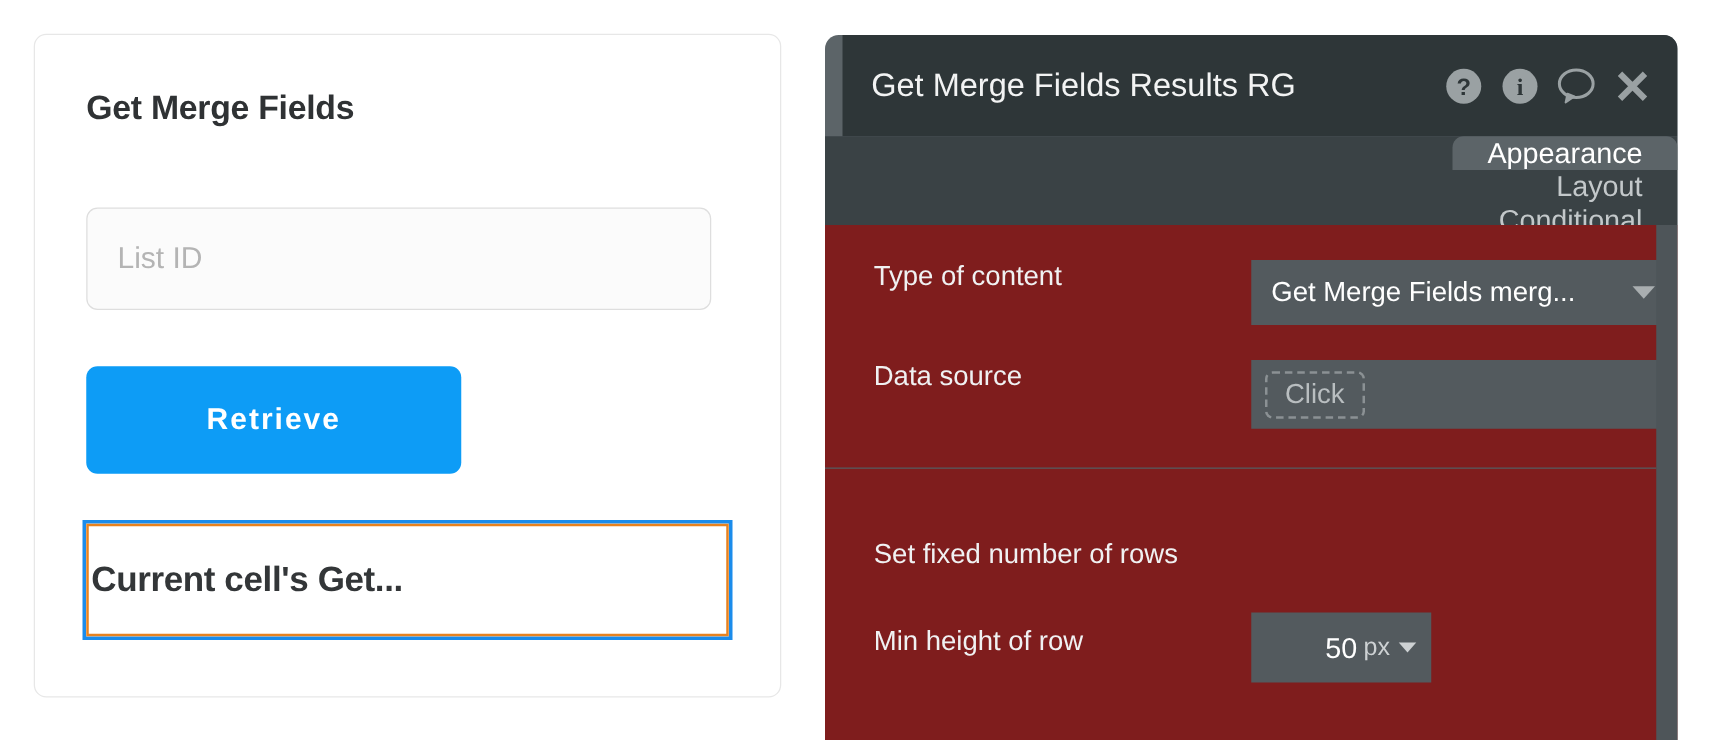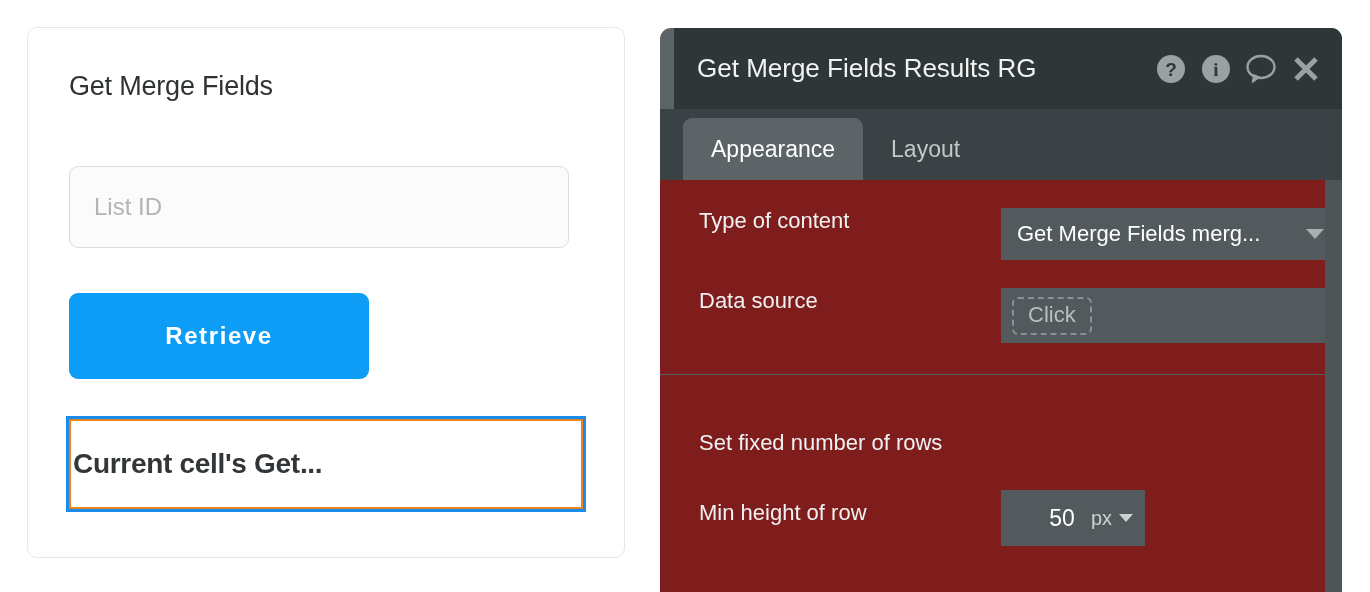--- a/index.html
+++ b/index.html
@@ -26,21 +26,21 @@
     background: #ffffff;
     border: 1px solid #e7e7e7;
     border-radius: 10px;
     box-sizing: border-box;
   }
   #app-card-title {
     position: absolute;
     left: 41px;
     top: 43px;
     font-size: 27px;
-    font-weight: normal;
+    font-weight: bold;
     color: #2f3234;
     letter-spacing: -0.2px;
     white-space: nowrap;
   }
   #list-id-input {
     position: absolute;
     left: 41px;
     top: 138px;
     width: 500px;
     height: 82px;
@@ -146,20 +146,21 @@
   .hdr-icon svg { display: block; }
 
   #panel-tabs {
     position: relative;
     height: 71px;
     background: #3a4245;
     display: flex;
     align-items: flex-end;
     padding-left: 23px;
     box-sizing: border-box;
+    flex-direction: column;
   }
   .tab {
     height: 62px;
     display: flex;
     align-items: center;
     justify-content: center;
     font-size: 23px;
     color: #c3c8ca;
     padding: 0 28px;
     cursor: pointer;
@@ -262,21 +263,21 @@
     top: -10px;
     width: 144px;
     height: 56px;
     padding: 0 12px 0 0;
     justify-content: flex-end;
     cursor: pointer;
   }
   #min-height-value {
     font-size: 23px;
     color: #ffffff;
-    margin-right: 16px;
+    margin-right: 5px;
   }
   #min-height-unit {
     font-size: 20px;
     color: #cdd1d3;
   }
   .caret-sm {
     width: 0;
     height: 0;
     border-left: 7px solid transparent;
     border-right: 7px solid transparent;
@@ -336,20 +337,21 @@
           <path d="M4 4 L24 24 M24 4 L4 24" stroke="#9aa1a3" stroke-width="5" stroke-linecap="butt"></path>
         </svg>
       </div>
 
     </div>
   </div>
 
   <div id="panel-tabs">
     <div class="tab active">Appearance</div>
     <div class="tab">Layout</div>
+    <div class="tab">Conditional</div>
   </div>
 
   <div id="panel-body">
 
     <div id="section-divider"></div>
 
     <div class="prop-row" id="row-type-of-content">
       <span class="prop-label">Type of content</span>
       <div class="field-box" id="type-of-content-select">
         <span id="type-of-content-value">Get Merge Fields merg...</span>

